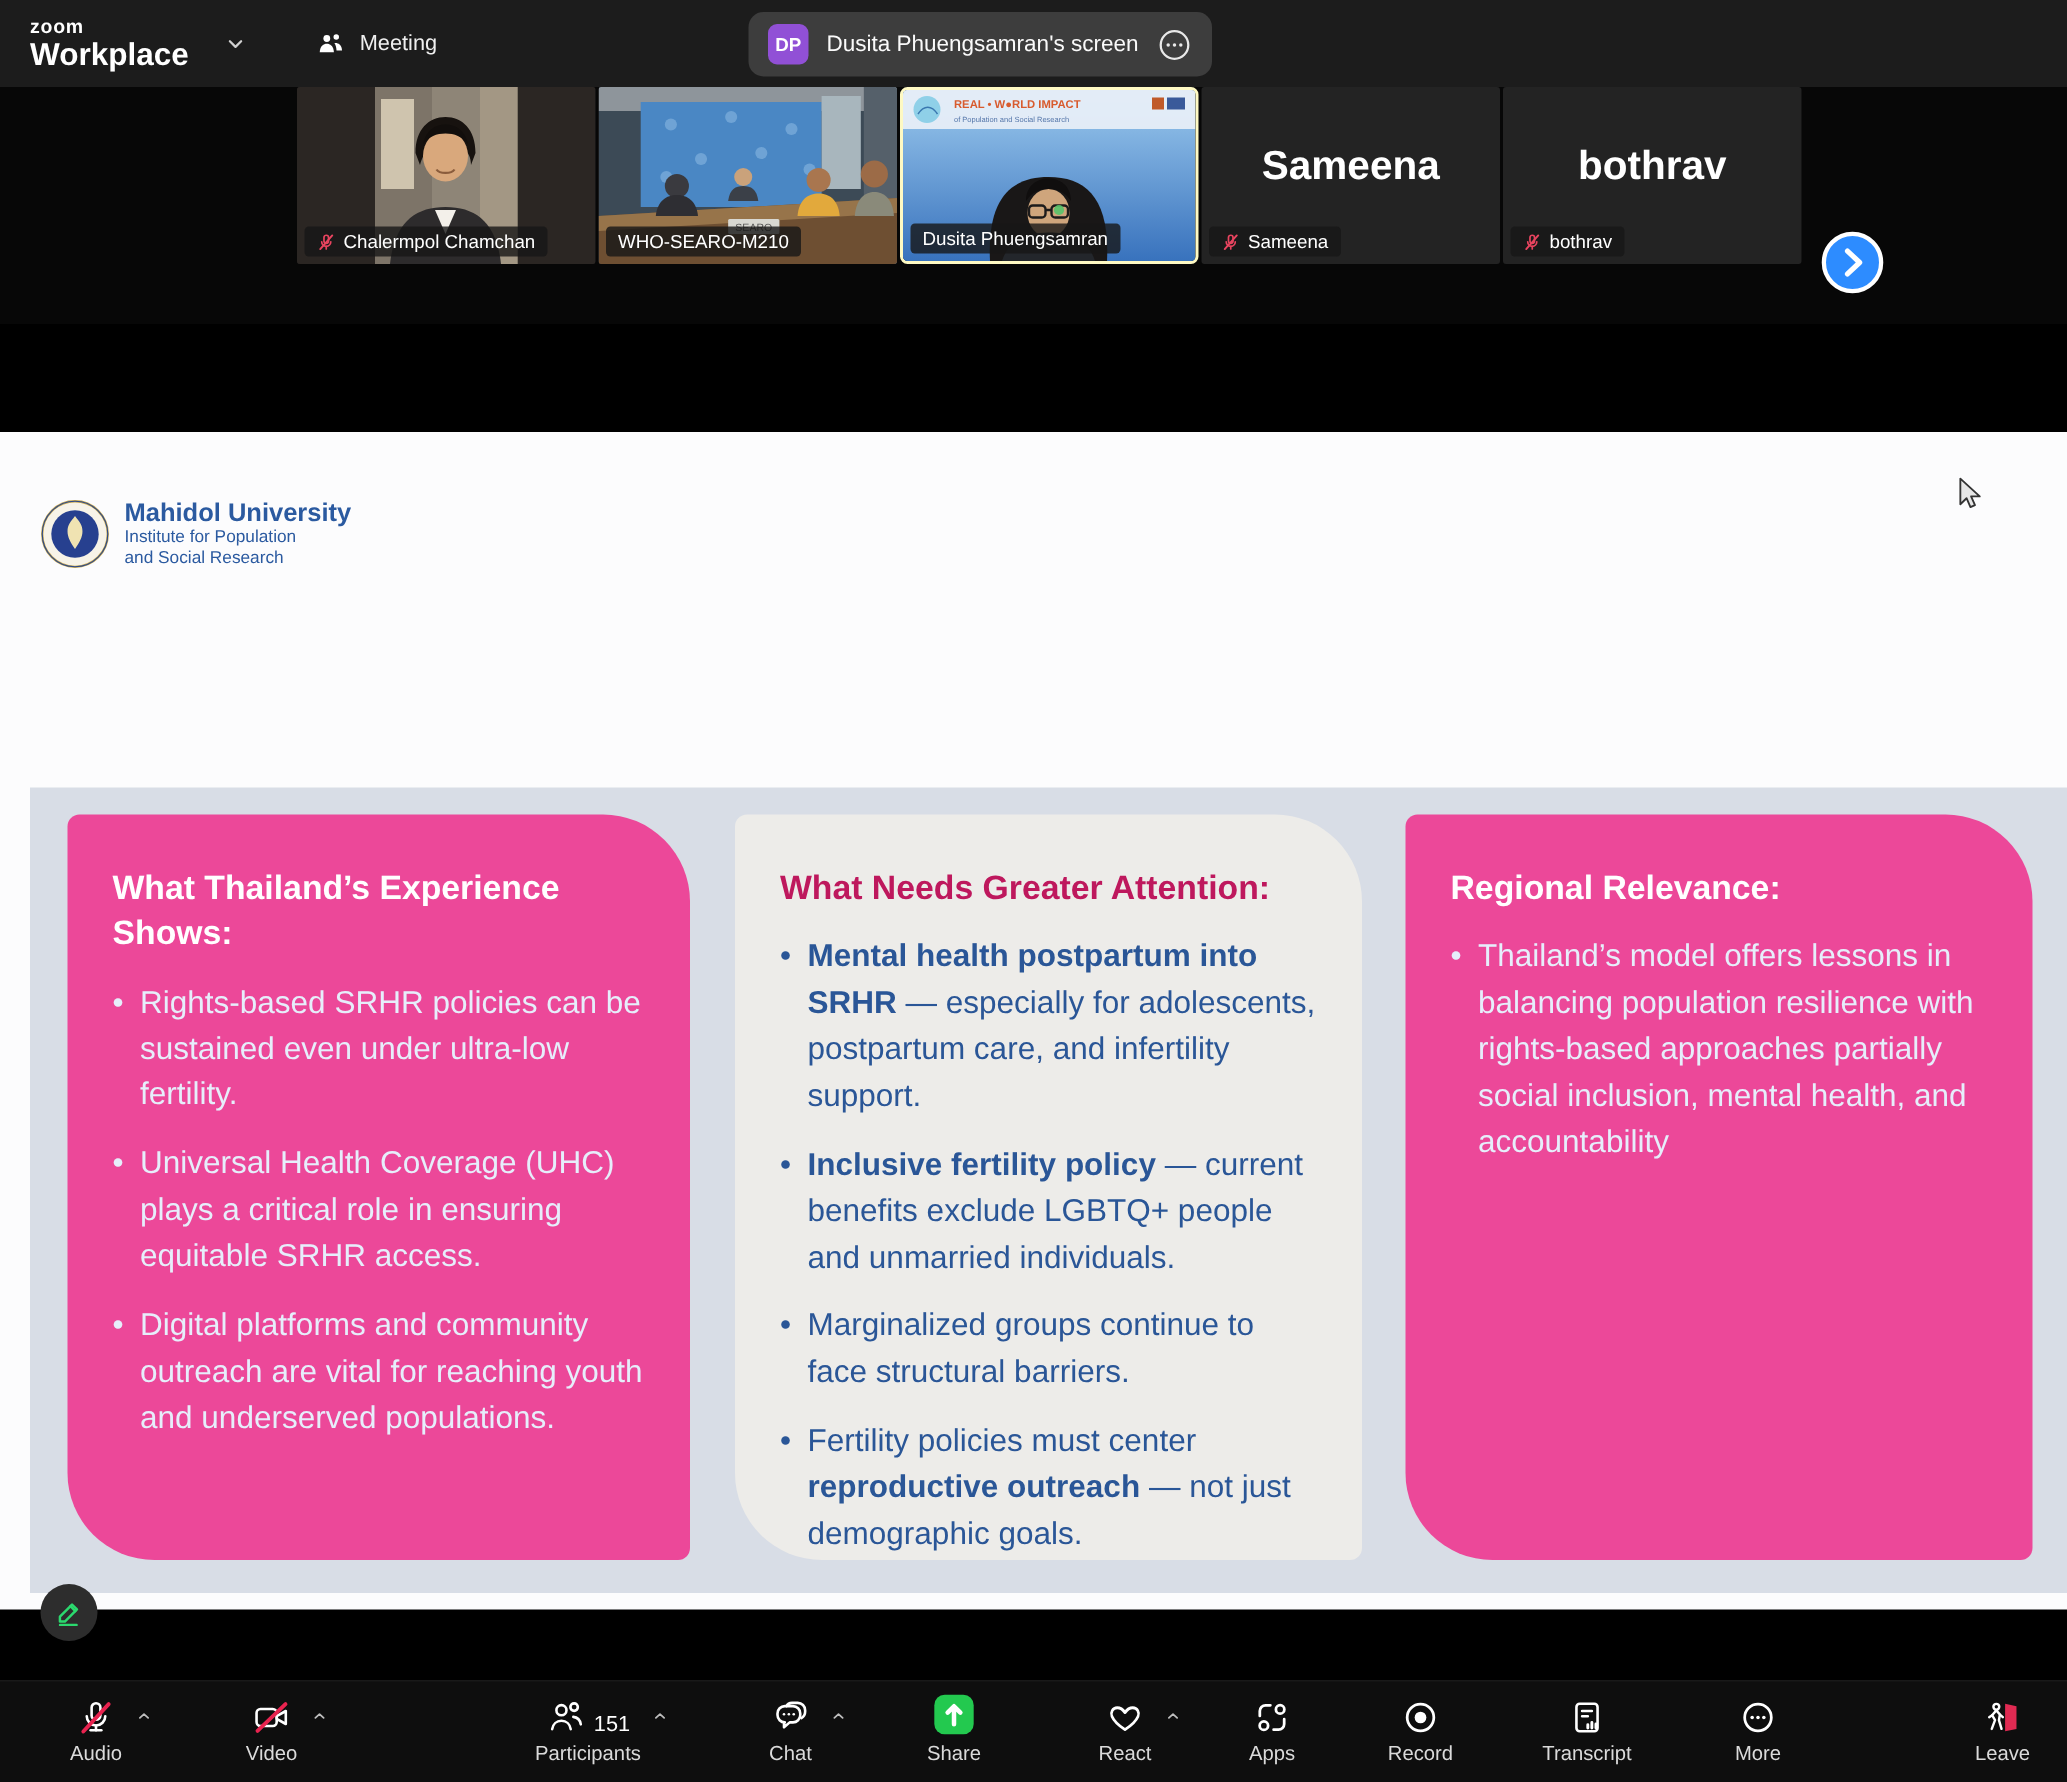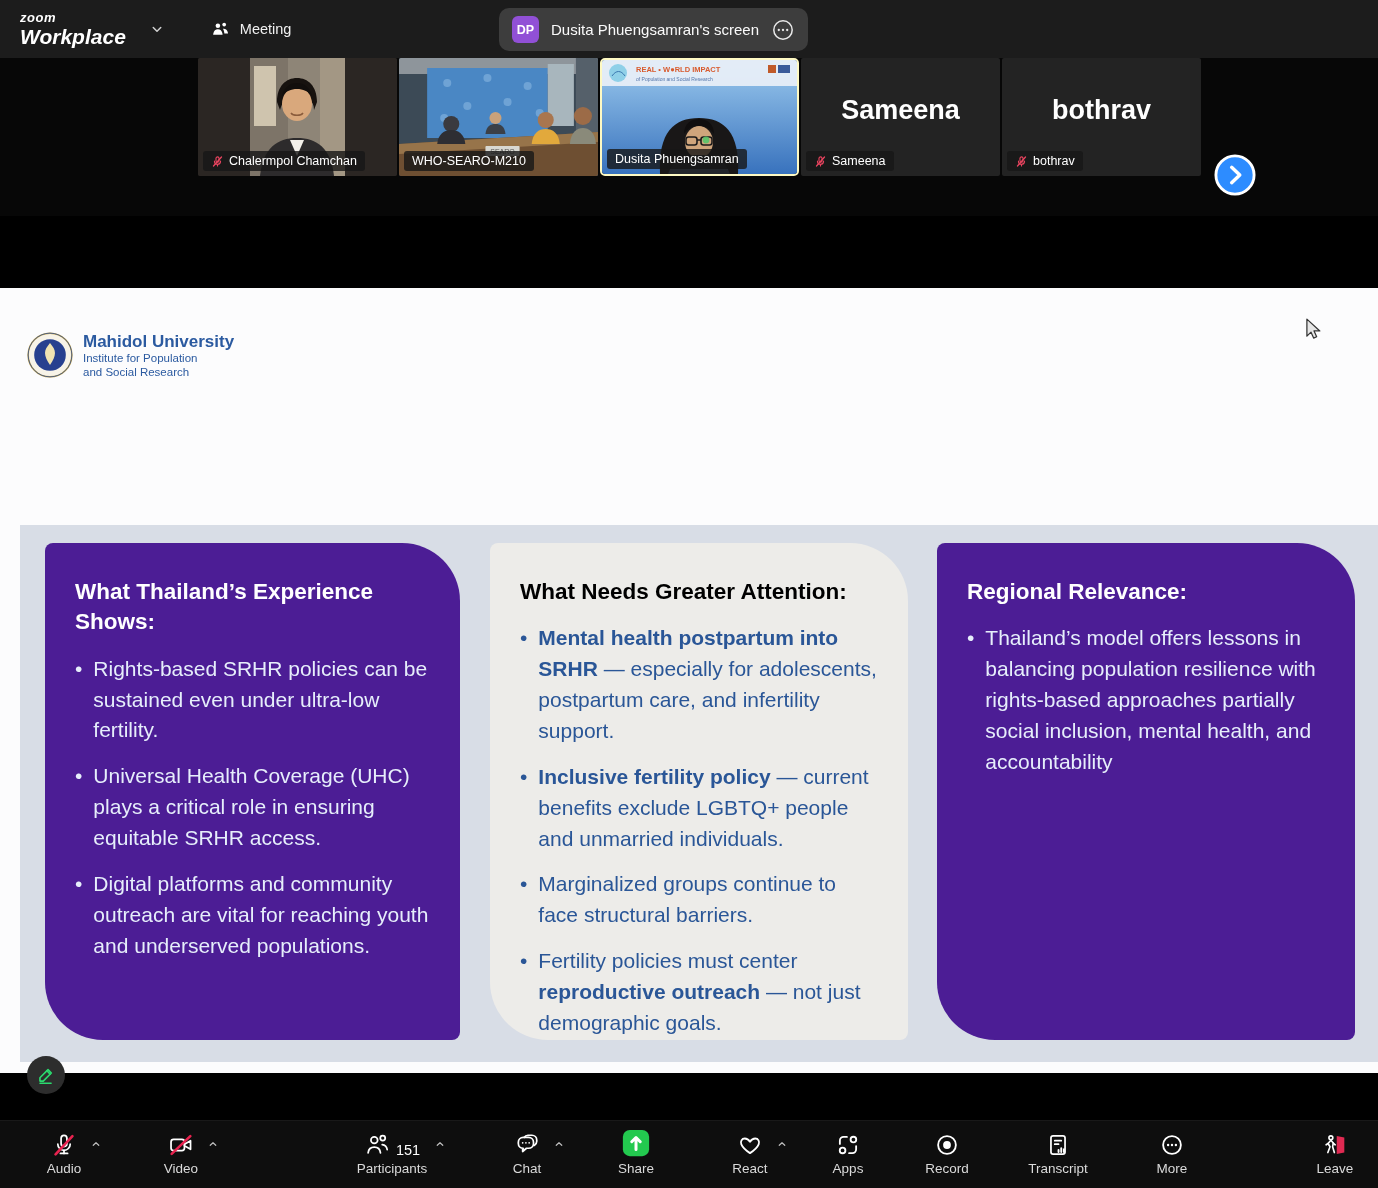--- a/index.html
+++ b/index.html
@@ -3,21 +3,21 @@
 <meta charset="utf-8">
 <style>
   * { margin:0; padding:0; box-sizing:border-box; }
   html,body { width:1378px; height:1188px; background:#000; overflow:hidden;
               font-family:"Liberation Sans", sans-serif; }
   .screen { position:relative; width:1378px; height:1188px; background:#000; }
 
   
   .topbar { position:absolute; top:0; left:0; width:100%; height:58px;
             background:#1c1c1c; display:flex; align-items:center; padding-left:20px; }
-  .brand { display:flex; flex-direction:column; line-height:1; color:#fff;font-style:italic; }
+  .brand { display:flex; flex-direction:column; line-height:1; color:#fff; }
   .brand1 { font-size:13px; font-weight:700; letter-spacing:.5px; }
   .brand2 { font-size:21px; font-weight:600; margin-top:2px; }
   .chev-btn { background:none; border:none; margin-left:22px; cursor:pointer; height:20px; }
   .chev-btn svg { width:18px; height:18px; display:block; }
   .meeting-tab { display:flex; align-items:center; gap:9px; margin-left:44px;
                  color:#f0f0f0; font-size:14.5px; cursor:pointer; }
   .meeting-tab svg { width:21px; height:21px; display:block; }
   .pill { position:absolute; left:499px; top:8px; height:43px; background:#3d3d3d;
           border-radius:10px; display:flex; align-items:center; gap:12px;
           padding:0 13px; cursor:pointer; }
@@ -42,36 +42,36 @@
                 font-size:12.5px; color:#fff; white-space:nowrap; max-width:190px; overflow:hidden; }
   .mini-mic { width:13px; height:13px; }
   .mini-mic svg { width:13px; height:13px; display:block; }
   .next-btn { position:absolute; left:1214px; top:96px; width:42px; height:42px;
               border:none; background:none; padding:0; cursor:pointer; }
   .next-btn svg { width:42px; height:42px; display:block; }
 
   
   .slide { position:absolute; top:288px; left:0; width:1378px; height:785px;
            background:#fcfcfd; overflow:hidden; }
-  .logo-block { position:absolute; left:27px; top:44px; display:flex; gap:10px; }
+  .logo-block { position:absolute; left:27px; top:44px; display:flex; gap:10px; align-items:center; }
   .emblem svg { width:46px; height:46px; display:block; }
   .logo-org { font-size:17px; font-weight:700; color:#2b5aa0; }
   .logo-sub { font-size:11.5px; color:#2b5aa0; line-height:1.2; }
   .title { position:absolute; left:86px; top:116px; width:1140px; font-size:40px;
            font-weight:700; color:#2b5797; line-height:1.26; letter-spacing:-.3px; }
   .band { position:absolute; left:20px; top:237px; right:0; height:537px; background:#d8dde6; }
   .card { position:absolute; top:255px; height:497px; padding:34px 30px 0 30px; }
-  .card.dark { background:#4c1d95; color:#e6eefb; }
+  .card.dark { background:#ec4899; color:#e6eefb; }
   .card.light { background:#edece9; color:#2a5697; }
   .card-1 { left:45px;  width:415px; border-radius:8px 58px 8px 58px; }
   .card-2 { left:490px; width:418px; border-radius:8px 58px 8px 58px; }
   .card-3 { left:937px; width:418px; border-radius:8px 58px 8px 58px; }
   .card-h { font-size:22.5px; font-weight:700; margin-bottom:16px; line-height:1.35; }
   .card.dark .card-h { color:#ffffff; }
-  .card.light .card-h { color:#000000; }
+  .card.light .card-h { color:#be185d; }
   .card-list { list-style:none; }
   .card-list li { display:flex; gap:11px; margin-bottom:15px; font-size:21px; line-height:1.47; }
   .card-list .dot { flex:0 0 auto; }
   .card-list .b { font-weight:700; }
 
   .annotate { position:absolute; left:27px; top:1056px; width:38px; height:38px;
               border-radius:50%; border:none; background:#2d2d2d; cursor:pointer;
               display:flex; align-items:center; justify-content:center; }
   .annotate svg { width:22px; height:22px; display:block; }
   .cursor { position:absolute; left:1305px; top:318px; pointer-events:none; }

